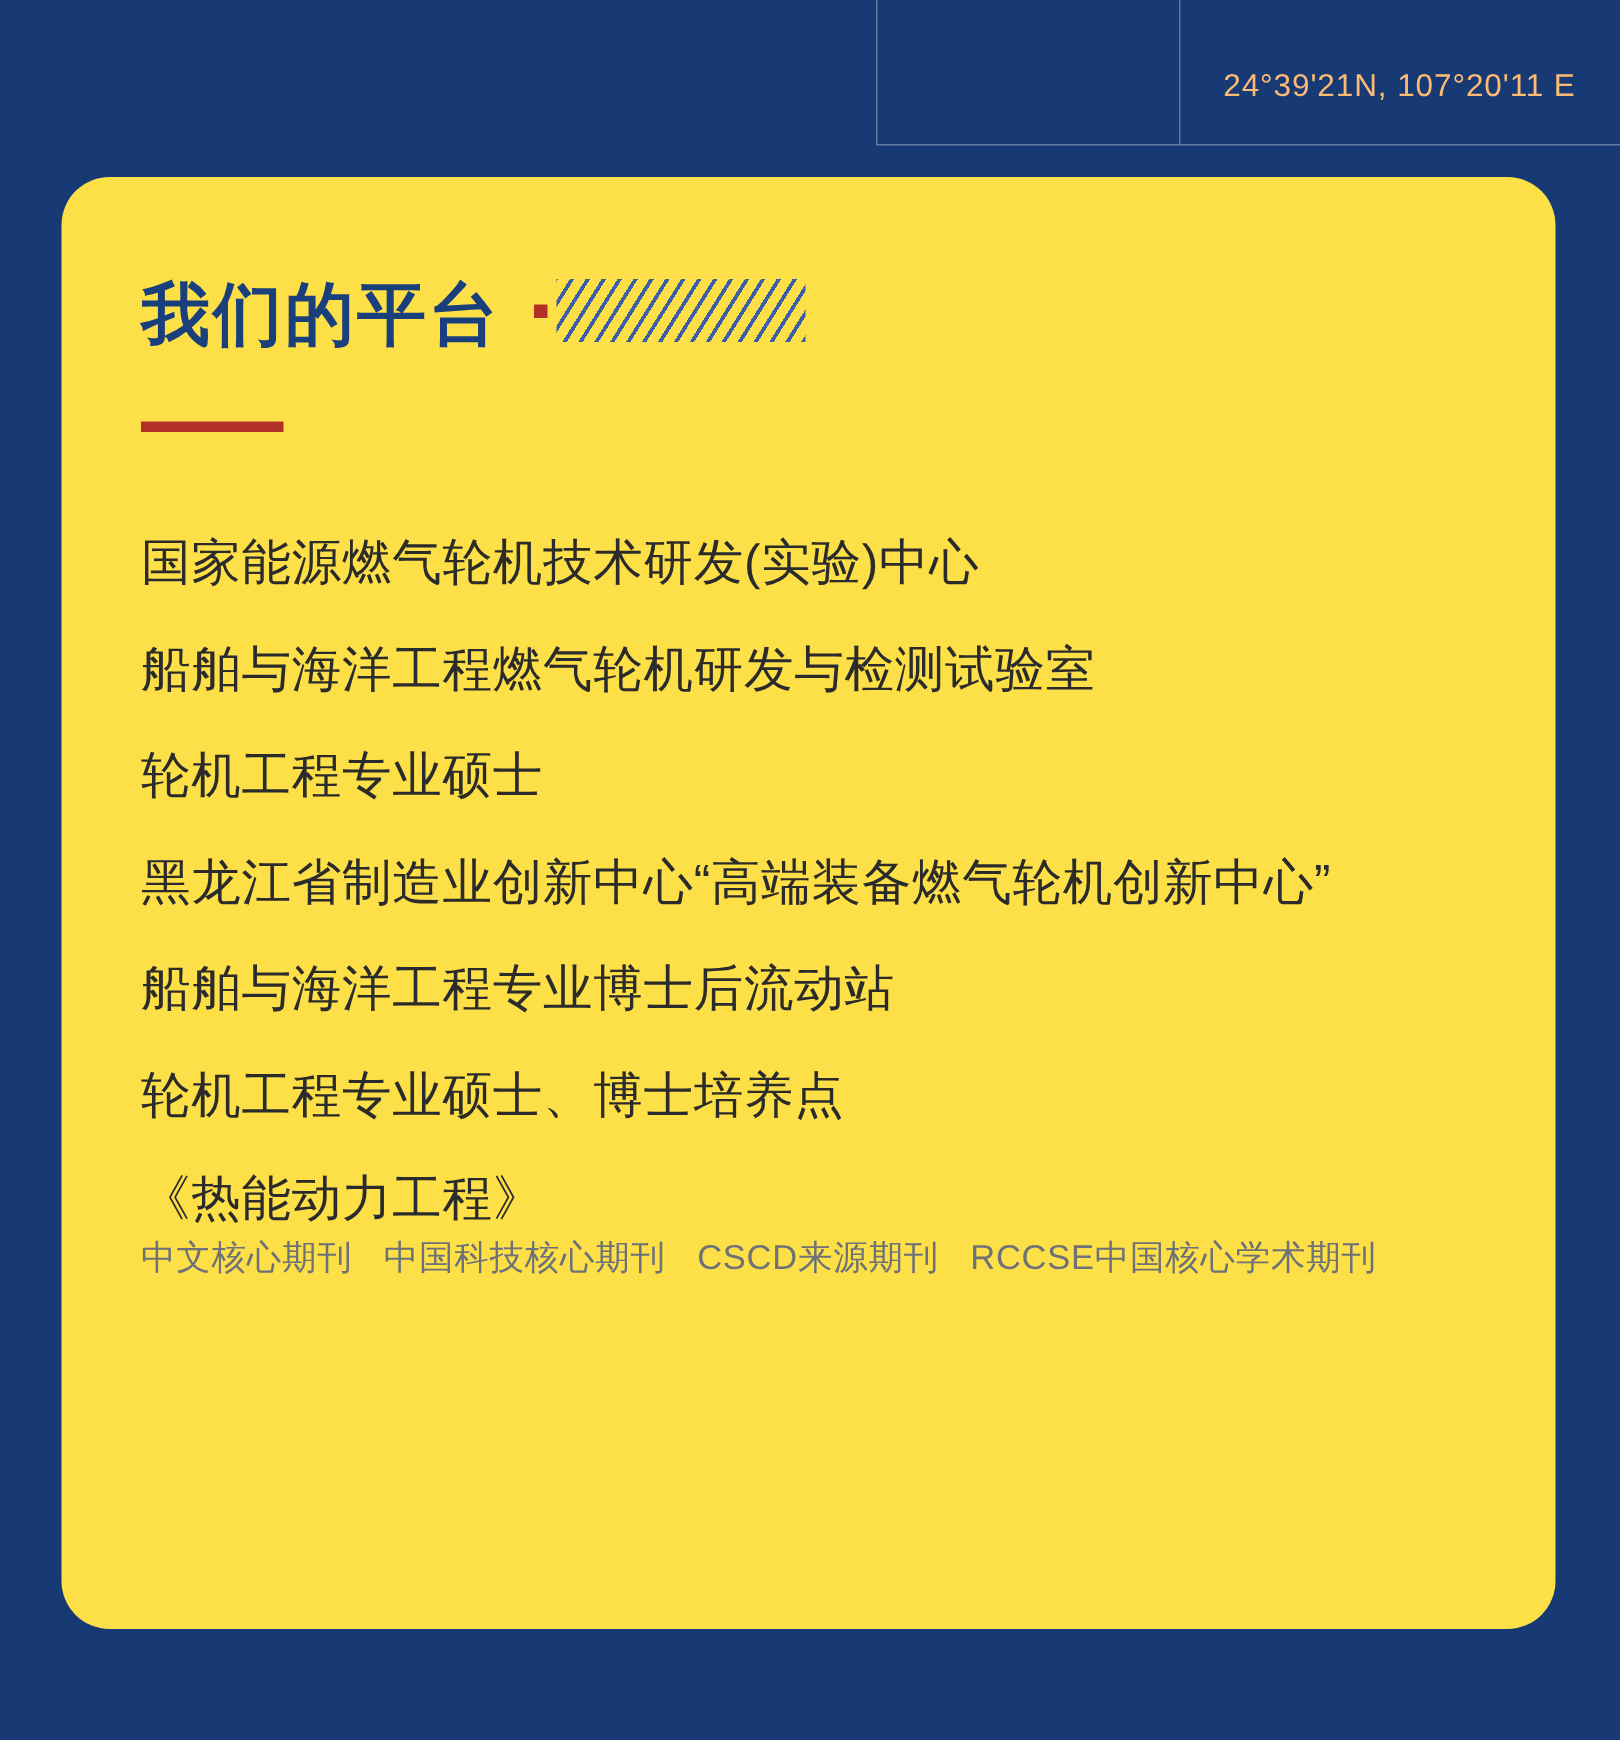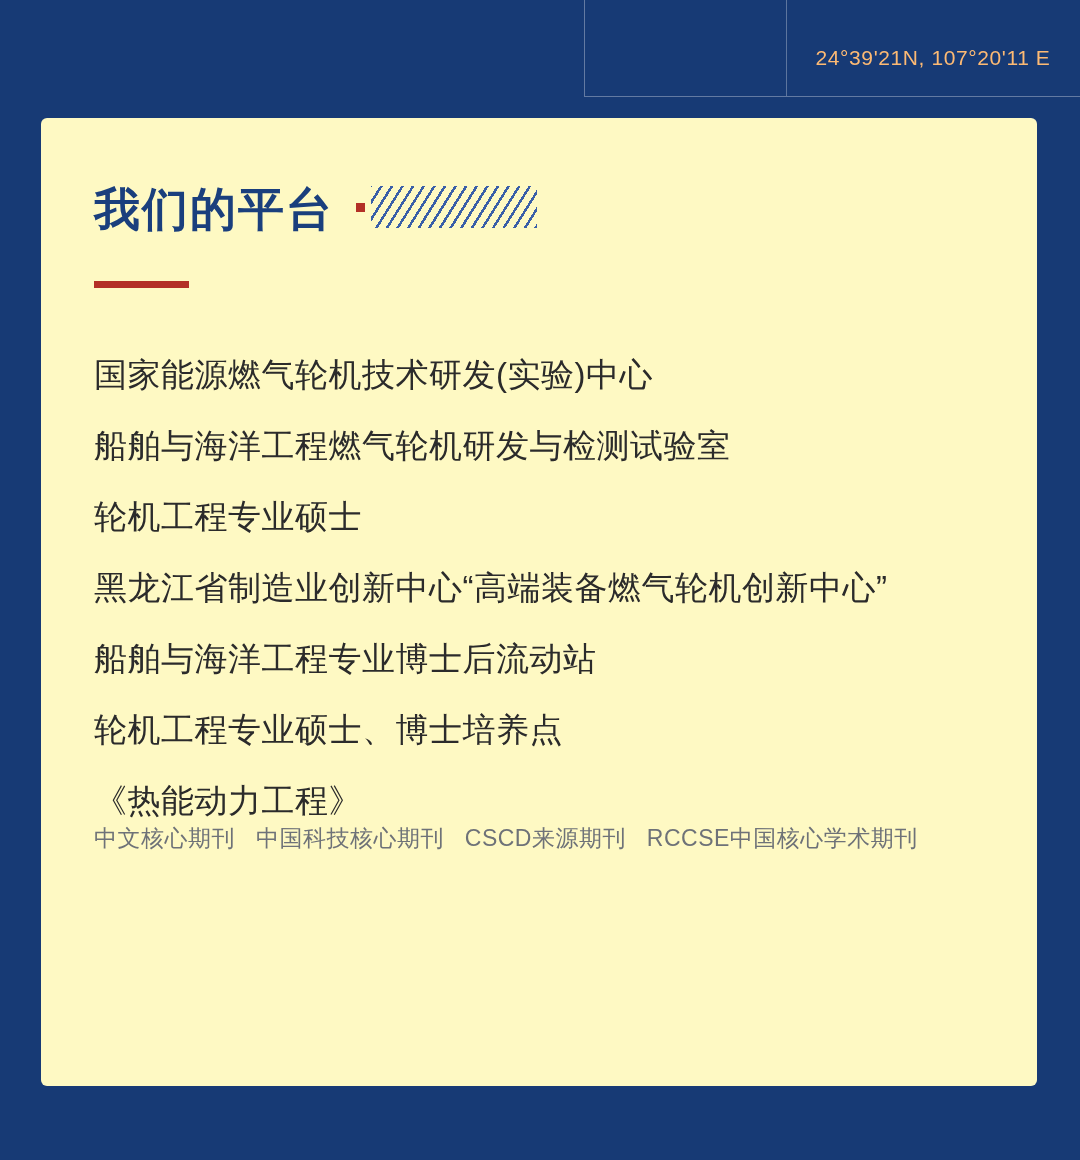--- a/index.html
+++ b/index.html
@@ -65,22 +65,22 @@
     white-space: nowrap;
   }
 
   
   .card {
     position: absolute;
     left: 41px;
     top: 118px;
     width: 996px;
     height: 968px;
-    background: #fef9c3;
-    border-radius: 6px;
+    background: #fde047;
+    border-radius: 32px;
     box-sizing: border-box;
     padding: 0;
   }
 
   .card-header {
     position: absolute;
     left: 53px;
     top: 68px;
     display: flex;
     align-items: flex-end;
@@ -138,20 +138,21 @@
     color: #2b2b2b;
     font-size: 33px;
     line-height: 1.0;
     margin-bottom: 38px;
     white-space: nowrap;
     letter-spacing: 0.5px;
   }
   .plat-item.journal {
     margin-bottom: 6px;
     letter-spacing: 0.5px;
+    font-family: Liberation Serif, serif;
   }
   .journal-tags {
     color: #6e7278;
     font-size: 23px;
     letter-spacing: 0.5px;
     white-space: nowrap;
   }
   .journal-tags span { margin-right: 14px; }
   .journal-tags span:last-child { margin-right: 0; }
 </style>

